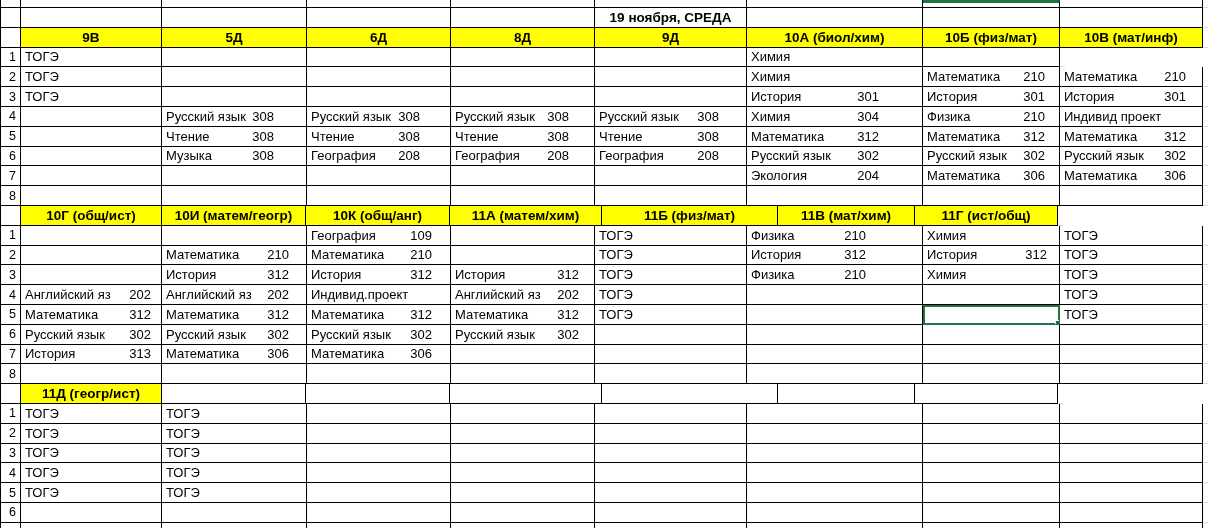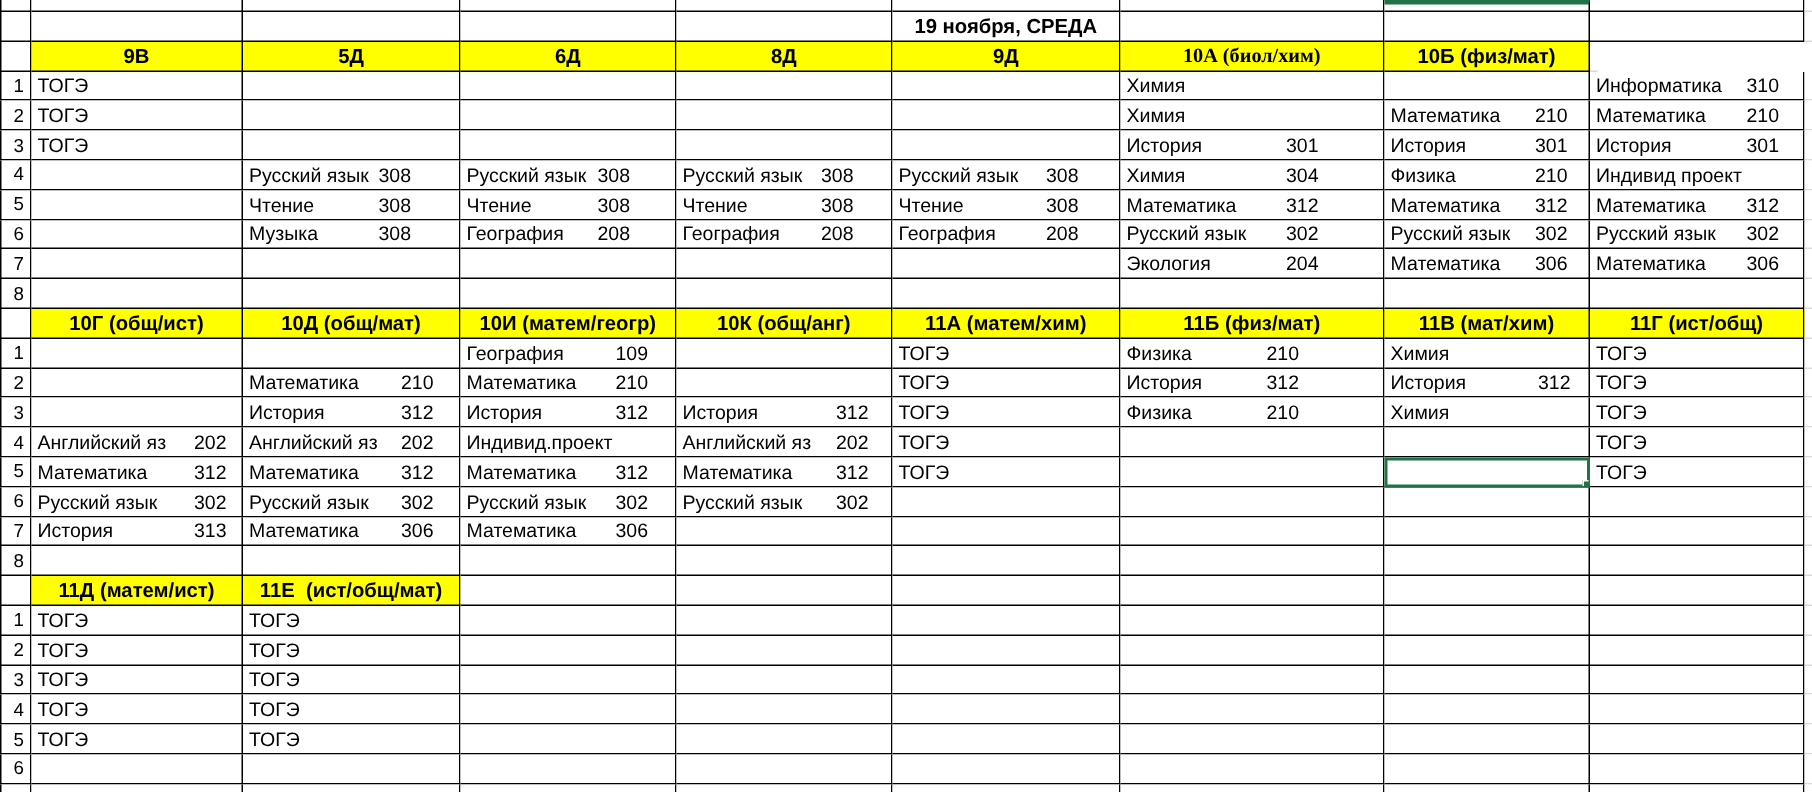--- a/index.html
+++ b/index.html
@@ -106,41 +106,38 @@
       <div class="cell" style="width: 143px;"></div>
       <div class="sliver" style="width: 5px;"></div>
     </div>
     <div class="row" style="height: 19.8px;">
       <div class="rownum" style="width: 21px;"></div>
       <div class="cell hdr" style="width: 141px;">9В</div>
       <div class="cell hdr" style="width: 145px;">5Д</div>
       <div class="cell hdr" style="width: 144px;">6Д</div>
       <div class="cell hdr" style="width: 144px;">8Д</div>
       <div class="cell hdr" style="width: 152px;">9Д</div>
-      <div class="cell hdr" style="width: 176px; font-family: Liberation Serif, serif;">10А (биол/хим)</div>
+      <div class="cell hdr" style="width: 176px;">10А (биол/хим)</div>
       <div class="cell hdr" style="width: 137px;">10Б (физ/мат)</div>
+      <div class="cell hdr" style="width: 143px;">10В (мат/инф)</div>
       <div class="sliver" style="width: 5px;"></div>
     </div>
     <div class="row" style="height: 19.8px;">
       <div class="rownum" style="width: 21px;">1</div>
       <div class="cell" style="width: 141px;">
         <span class="subject">ТОГЭ</span>
       </div>
       <div class="cell" style="width: 145px;"></div>
       <div class="cell" style="width: 144px;"></div>
       <div class="cell" style="width: 144px;"></div>
       <div class="cell" style="width: 152px;"></div>
       <div class="cell" style="width: 176px;">
         <span class="subject">Химия</span>
       </div>
       <div class="cell" style="width: 137px;"></div>
-      <div class="cell" style="width: 143px;">
-        <span class="subject">Информатика</span>
-        <span class="room" style="padding-right: 16px;">310</span>
-      </div>
       <div class="sliver" style="width: 5px;"></div>
     </div>
     <div class="row" style="height: 19.8px;">
       <div class="rownum" style="width: 21px;">2</div>
       <div class="cell" style="width: 141px;">
         <span class="subject">ТОГЭ</span>
       </div>
       <div class="cell" style="width: 145px;"></div>
       <div class="cell" style="width: 144px;"></div>
       <div class="cell" style="width: 144px;"></div>
@@ -308,21 +305,20 @@
       <div class="cell" style="width: 144px;"></div>
       <div class="cell" style="width: 152px;"></div>
       <div class="cell" style="width: 176px;"></div>
       <div class="cell" style="width: 137px;"></div>
       <div class="cell" style="width: 143px;"></div>
       <div class="sliver" style="width: 5px;"></div>
     </div>
     <div class="row" style="height: 19.8px;">
       <div class="rownum" style="width: 21px;"></div>
       <div class="cell hdr" style="width: 141px;">10Г (общ/ист)</div>
-      <div class="cell hdr" style="width: 145px;">10Д (общ/мат)</div>
       <div class="cell hdr" style="width: 144px;">10И (матем/геогр)</div>
       <div class="cell hdr" style="width: 144px;">10К (общ/анг)</div>
       <div class="cell hdr" style="width: 152px;">11А (матем/хим)</div>
       <div class="cell hdr" style="width: 176px;">11Б (физ/мат)</div>
       <div class="cell hdr" style="width: 137px;">11В (мат/хим)</div>
       <div class="cell hdr" style="width: 143px; text-align: center;">11Г (ист/общ)</div>
       <div class="sliver" style="width: 5px;"></div>
     </div>
     <div class="row" style="height: 19.8px;">
       <div class="rownum" style="width: 21px;">1</div>
@@ -513,22 +509,21 @@
       <div class="cell" style="width: 144px;"></div>
       <div class="cell" style="width: 144px;"></div>
       <div class="cell" style="width: 152px;"></div>
       <div class="cell" style="width: 176px;"></div>
       <div class="cell" style="width: 137px;"></div>
       <div class="cell" style="width: 143px;"></div>
       <div class="sliver" style="width: 5px;"></div>
     </div>
     <div class="row" style="height: 19.8px;">
       <div class="rownum" style="width: 21px;"></div>
-      <div class="cell hdr" style="width: 141px;">11Д (матем/ист)</div>
-      <div class="cell hdr" style="width: 145px;">11Е  (ист/общ/мат)</div>
+      <div class="cell hdr" style="width: 141px;">11Д (геогр/ист)</div>
       <div class="cell" style="width: 144px;"></div>
       <div class="cell" style="width: 144px;"></div>
       <div class="cell" style="width: 152px;"></div>
       <div class="cell" style="width: 176px;"></div>
       <div class="cell" style="width: 137px;"></div>
       <div class="cell" style="width: 143px;"></div>
       <div class="sliver" style="width: 5px;"></div>
     </div>
     <div class="row" style="height: 19.8px;">
       <div class="rownum" style="width: 21px;">1</div>

